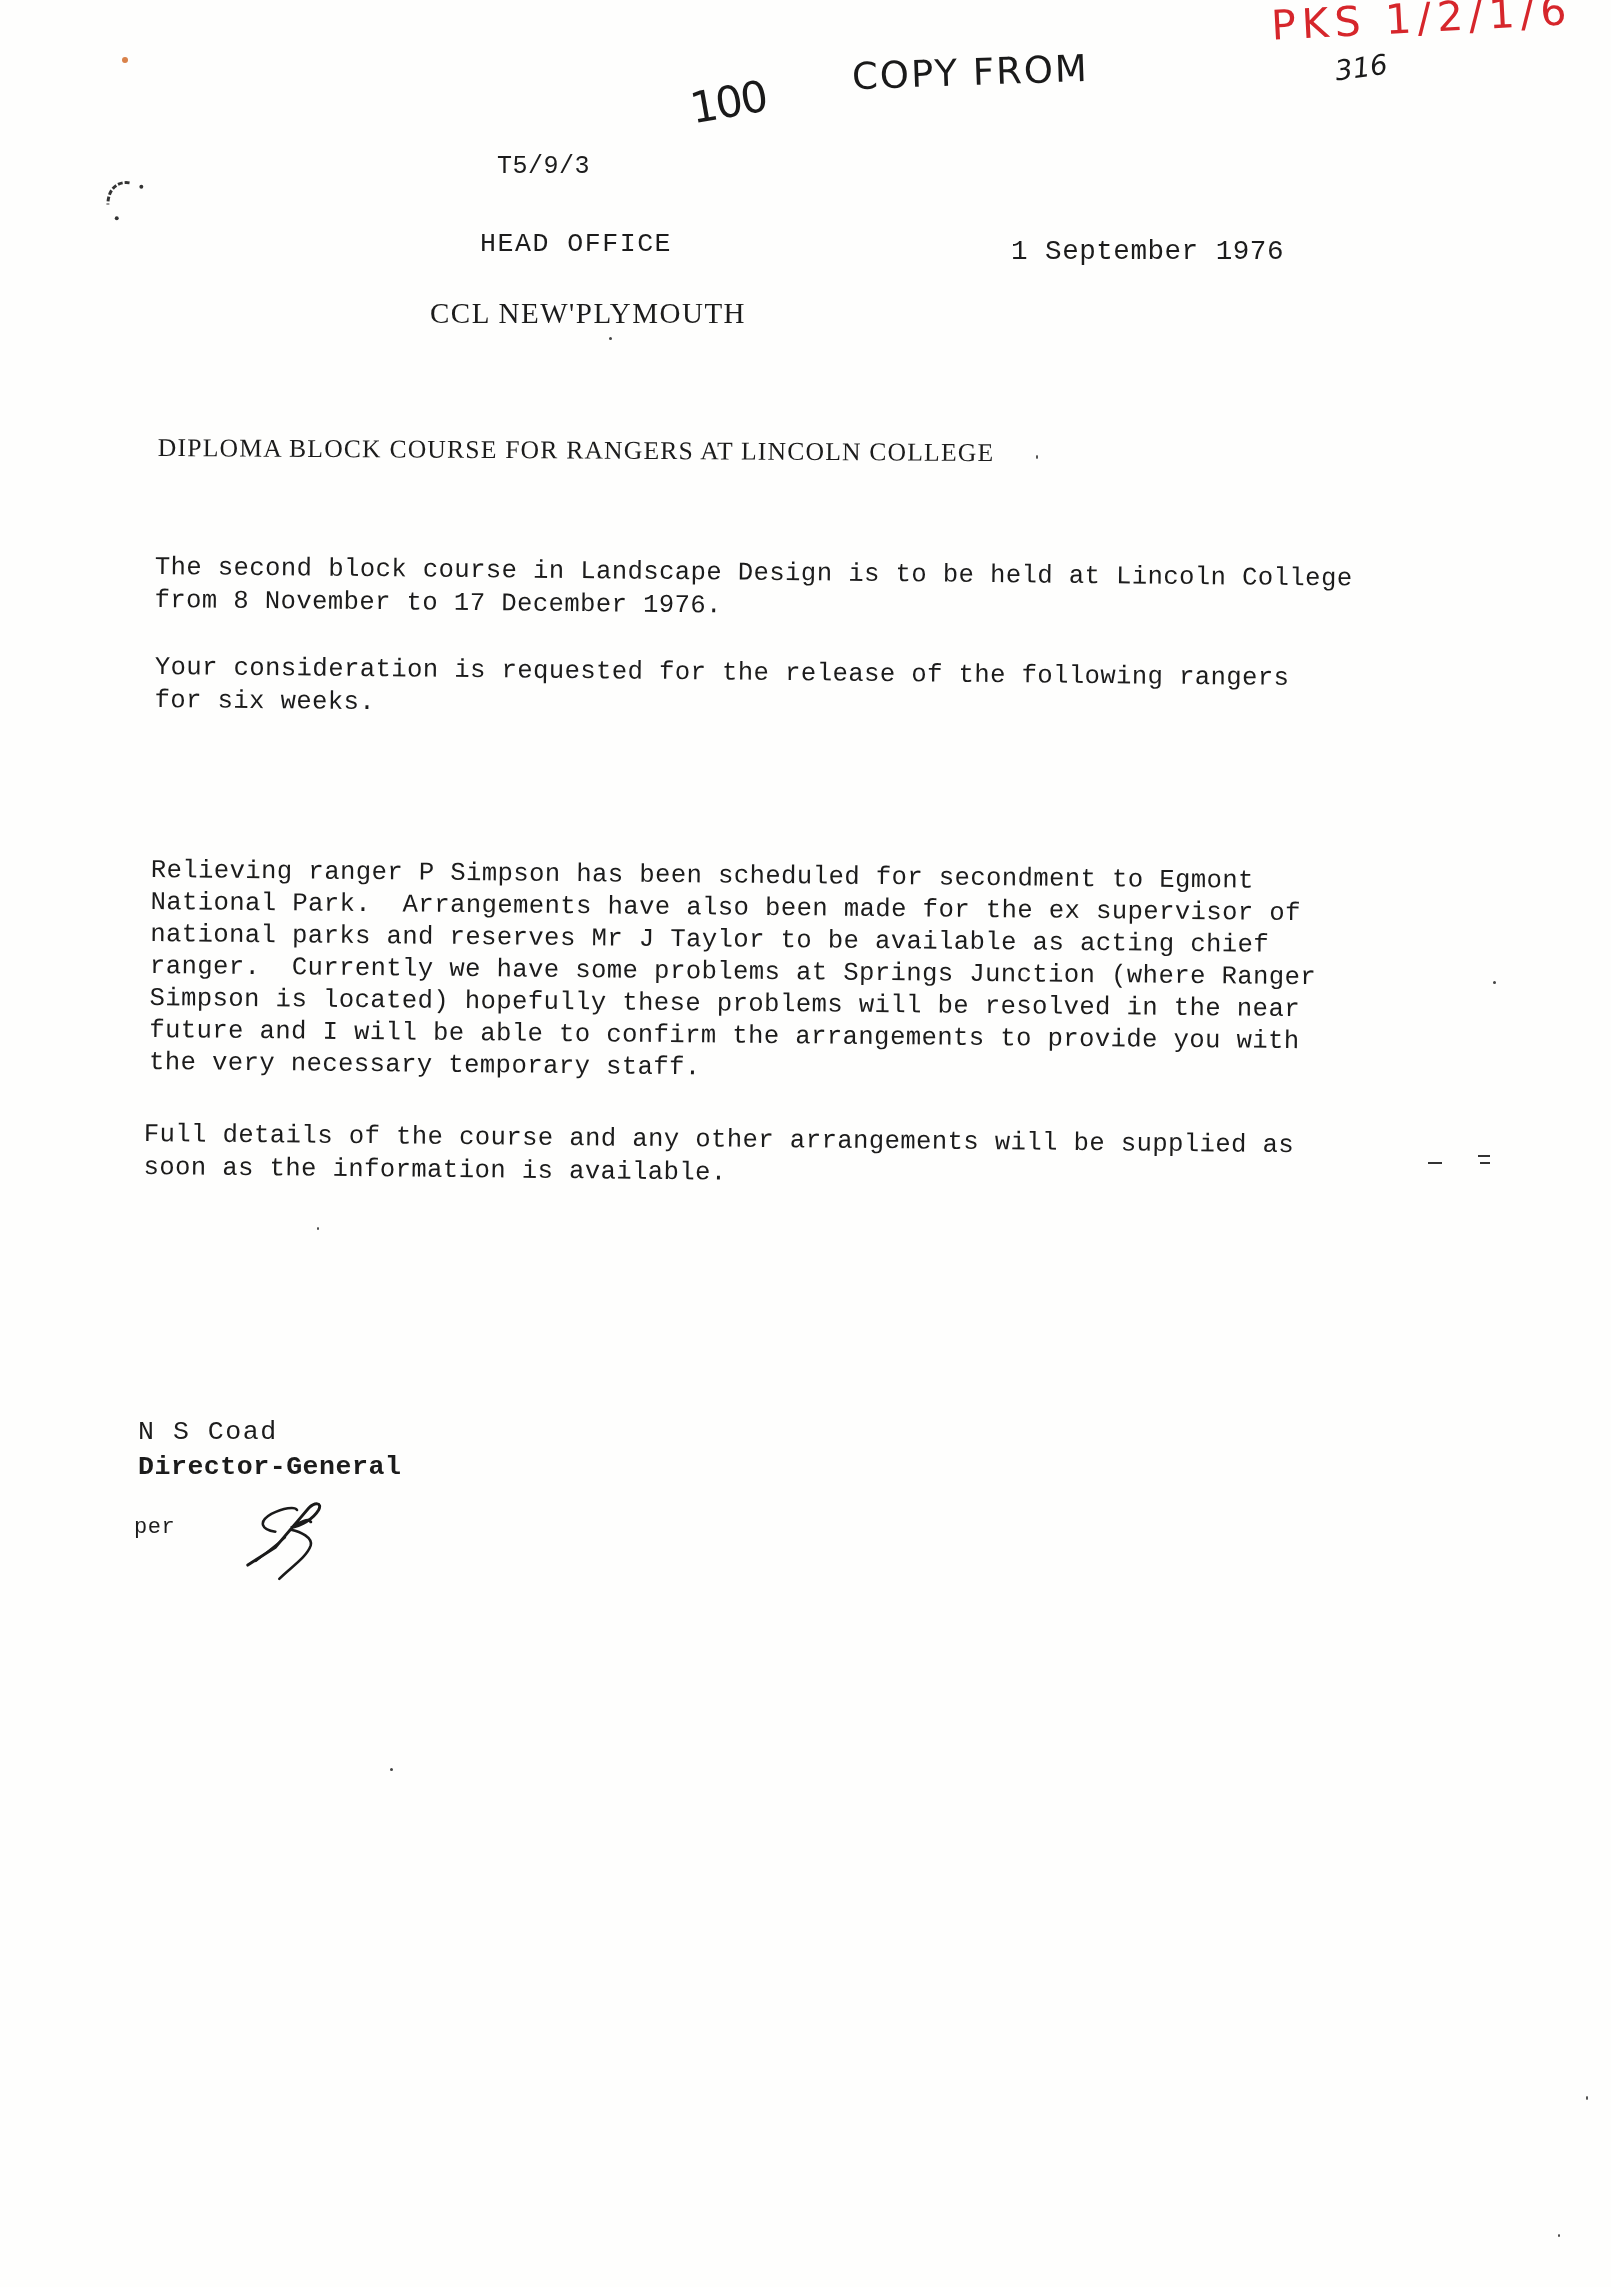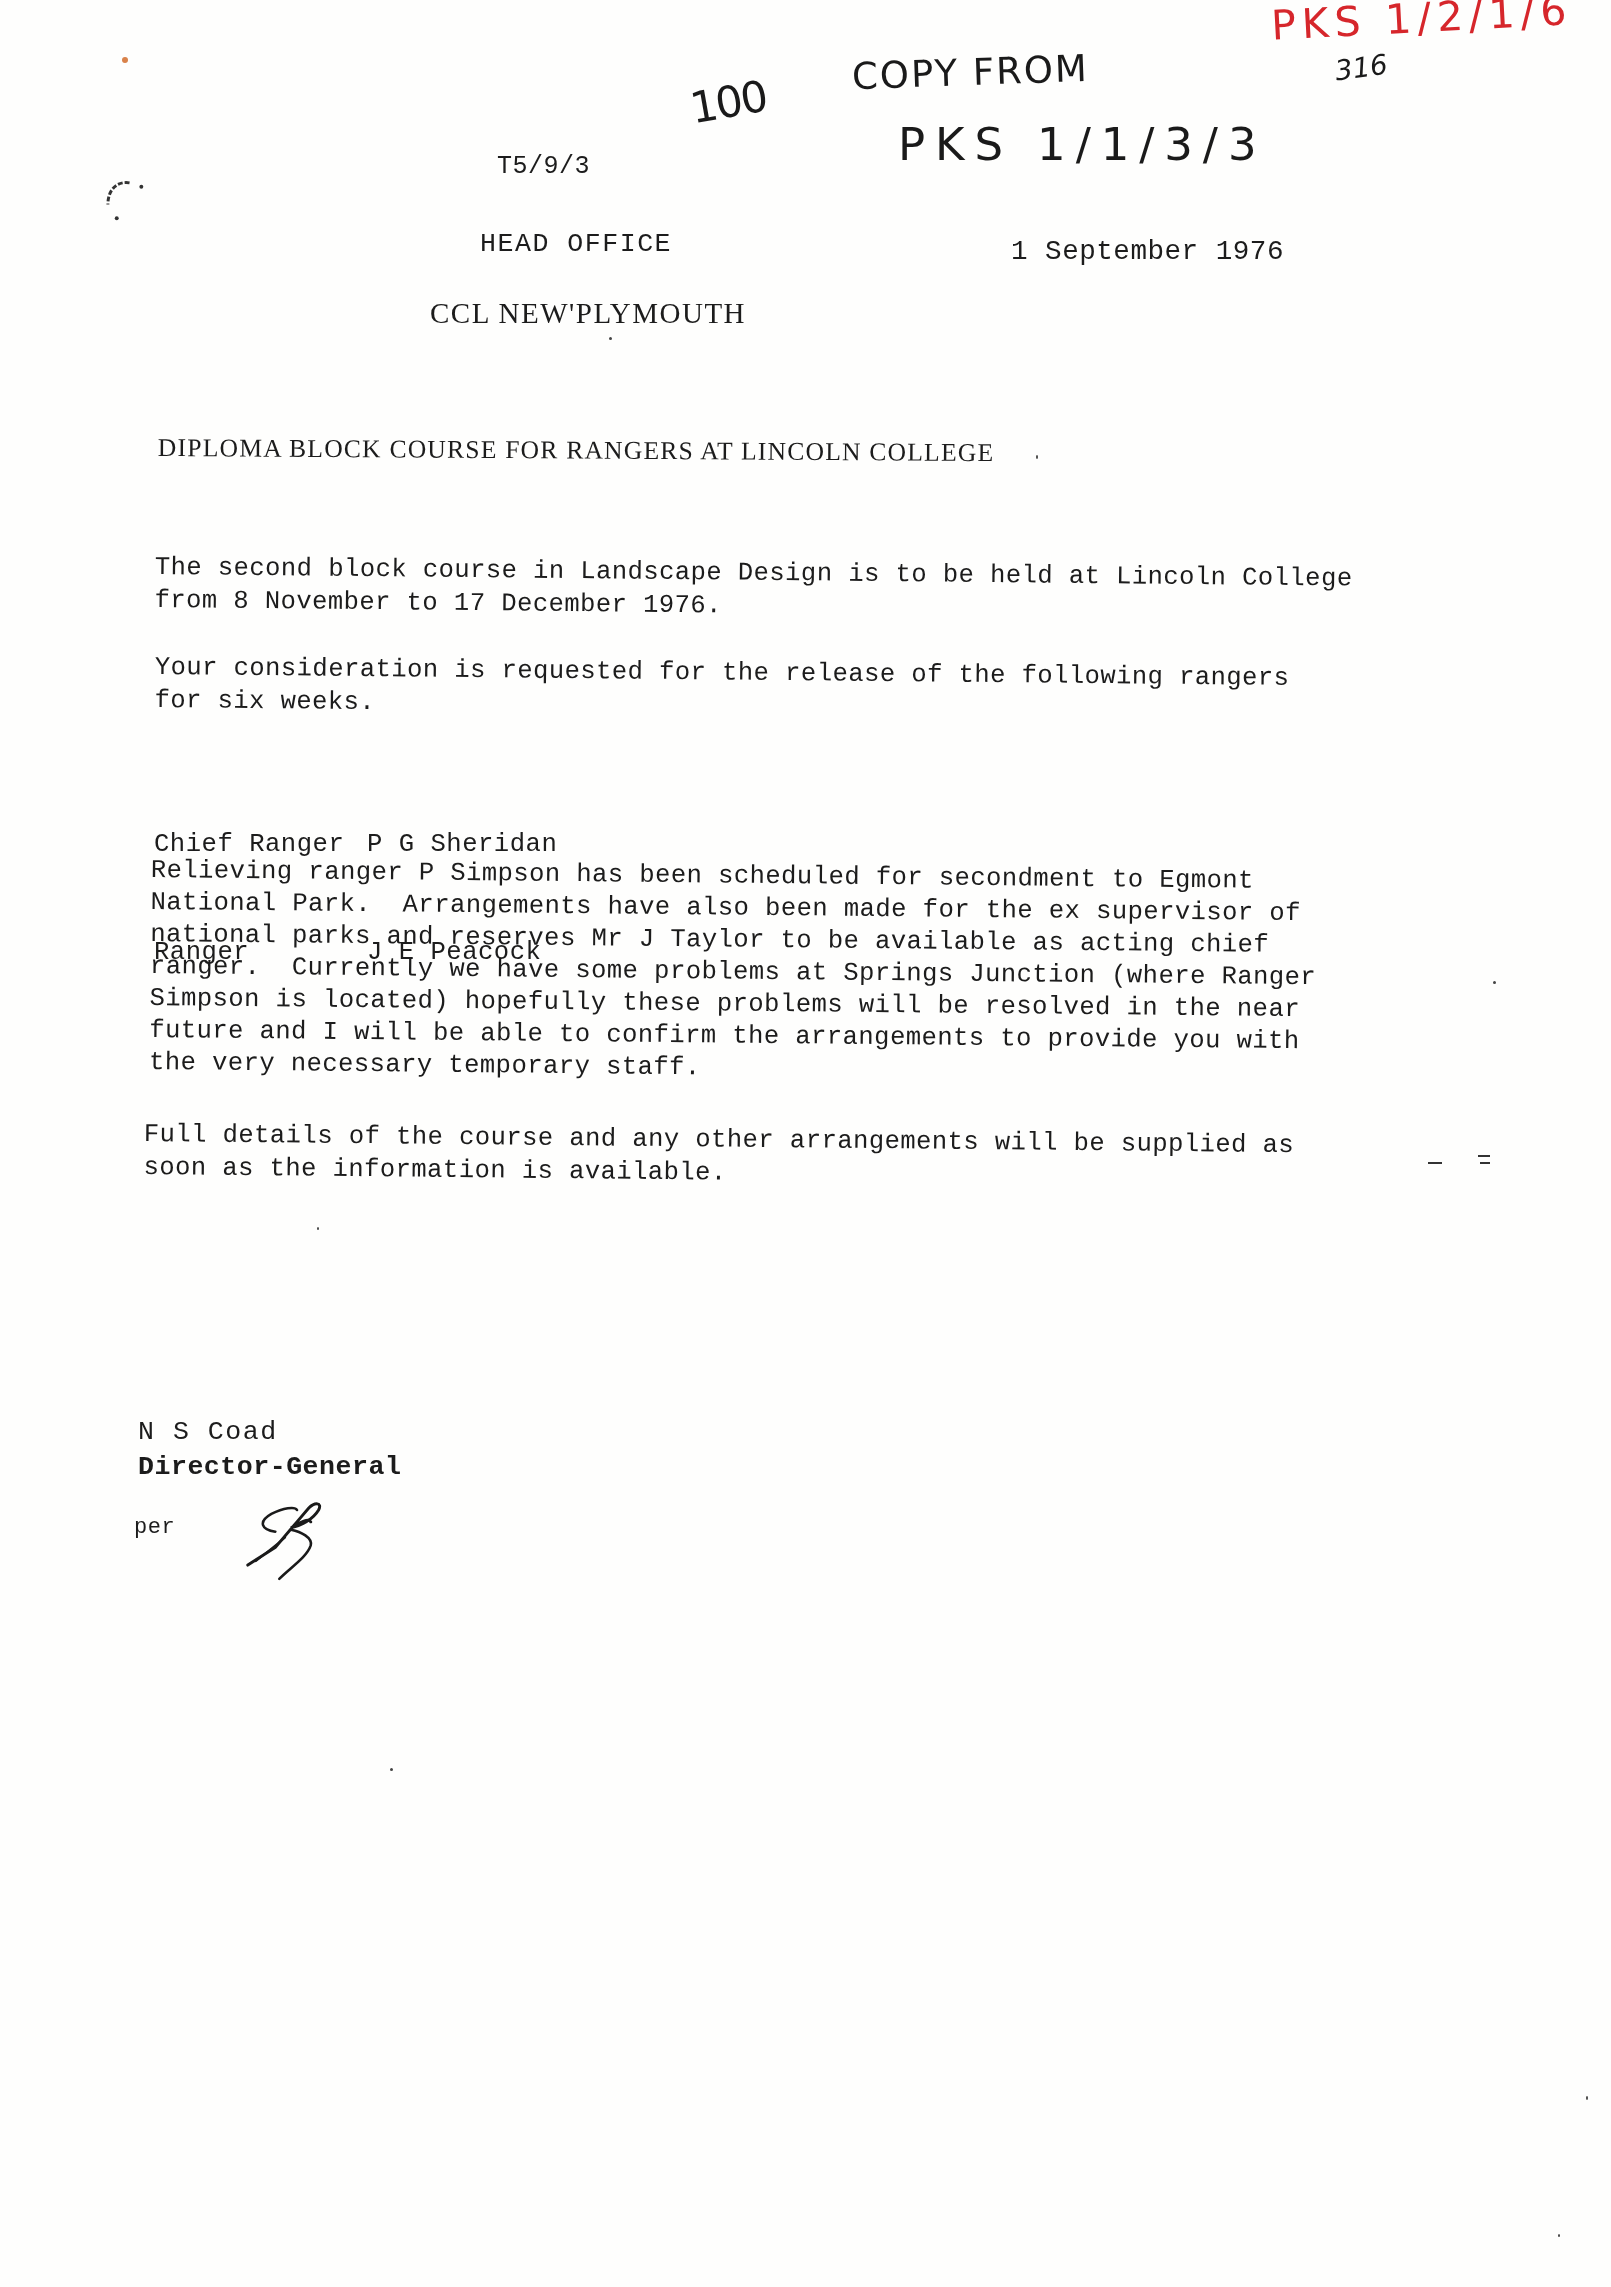--- a/index.html
+++ b/index.html
@@ -62,21 +62,20 @@
 <div class="page">
 
   <div class="abs hand-red" style="left:1271px; top:-5.9px; font-size:41px; transform:rotate(-3deg); letter-spacing:5.9px;">PKS 1/2/1/6</div>
 
   <div class="abs hand" style="left:1335px; top:51px; font-size:27.6px; transform:rotate(-8deg); font-style:italic;">316</div>
 
   <div class="abs hand" style="left:690px; top:77px; font-size:43px; transform:rotate(-10deg); letter-spacing:-2px;">100</div>
 
   <div class="abs hand" style="left:852px; top:51px; font-size:37px; transform:rotate(-2deg); letter-spacing:2px;">COPY FROM</div>
 
-  <div class="abs hand" style="left:898px; top:118px; font-size:45px; letter-spacing:9.9px;">PKS 1/1/3/3</div>
 
   <div class="abs typed" style="left:497px; top:152px;">T5/9/3</div>
 
   <div class="abs typed" style="left:480px; top:229px; font-family:Liberation Mono, monospace; font-size:26.6px; letter-spacing:1.5px;">HEAD OFFICE</div>
 
   <div class="abs typed" style="left:1011px; top:236px; font-size:27.6px;">1 September 1976</div>
 
   <div class="abs typed" style="left:430px; top:297px; font-family:'Liberation Serif', serif; font-size:29px; letter-spacing:1.5px;">CCL NEW'PLYMOUTH</div>
 
   <div class="abs typed skew2" style="left:158px; top:433px; font-family:'Liberation Serif', serif; font-size:25.6px; letter-spacing:1.2px;">DIPLOMA BLOCK COURSE FOR RANGERS AT LINCOLN COLLEGE</div>
@@ -84,30 +83,20 @@
   <div class="para skew1" style="left:155px; top:552px;">
     <span class="line">The second block course in Landscape Design is to be held at Lincoln College</span>
     <span class="line">from 8 November to 17 December 1976.</span>
   </div>
 
   <div class="para skew1" style="left:155px; top:652px;">
     <span class="line">Your consideration is requested for the release of the following rangers</span>
     <span class="line">for six weeks.</span>
   </div>
 
-  <div class="abs typed" style="left:154px; top:755px; line-height:36px; font-size:25.6px;">
-    <div style="display:flex;">
-      <span style="display:inline-block; width:213px;">Chief Ranger</span>
-      <span>P G Sheridan</span>
-    </div>
-    <div style="display:flex;">
-      <span style="display:inline-block; width:213px;">Ranger</span>
-      <span>J E Peacock</span>
-    </div>
-  </div>
 
   <div class="para skew1" style="left:151px; top:855px; line-height:32px;">
     <span class="line">Relieving ranger P Simpson has been scheduled for secondment to Egmont</span>
     <span class="line">National Park.  Arrangements have also been made for the ex supervisor of</span>
     <span class="line">national parks and reserves Mr J Taylor to be available as acting chief</span>
     <span class="line">ranger.  Currently we have some problems at Springs Junction (where Ranger</span>
     <span class="line">Simpson is located) hopefully these problems will be resolved in the near</span>
     <span class="line">future and I will be able to confirm the arrangements to provide you with</span>
     <span class="line">the very necessary temporary staff.</span>
   </div>

